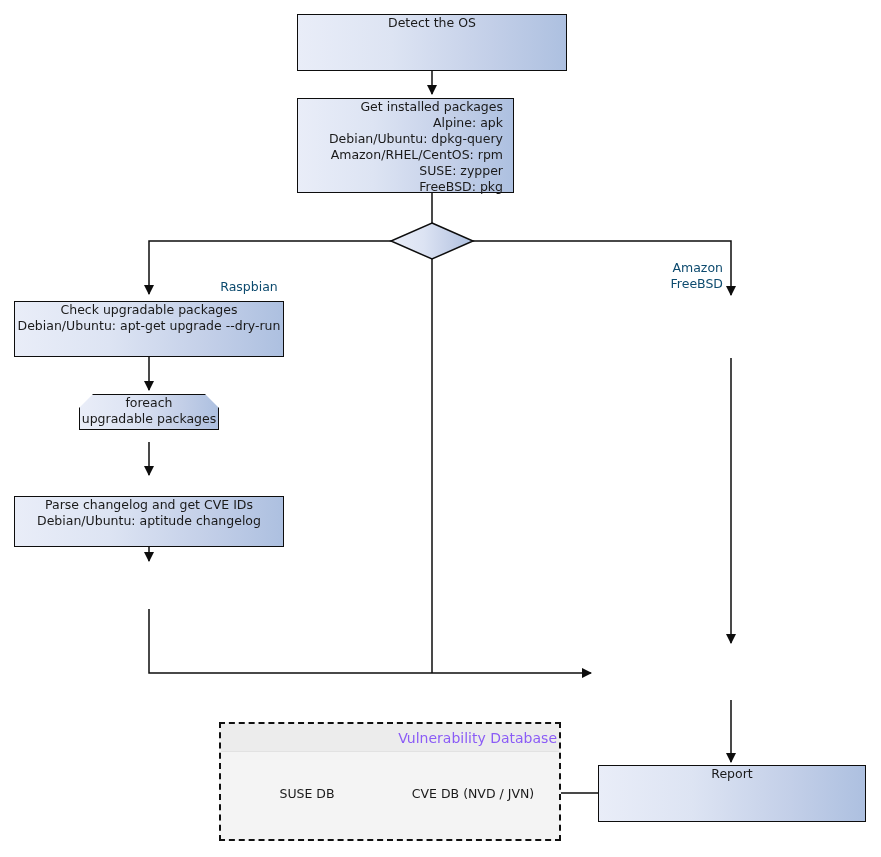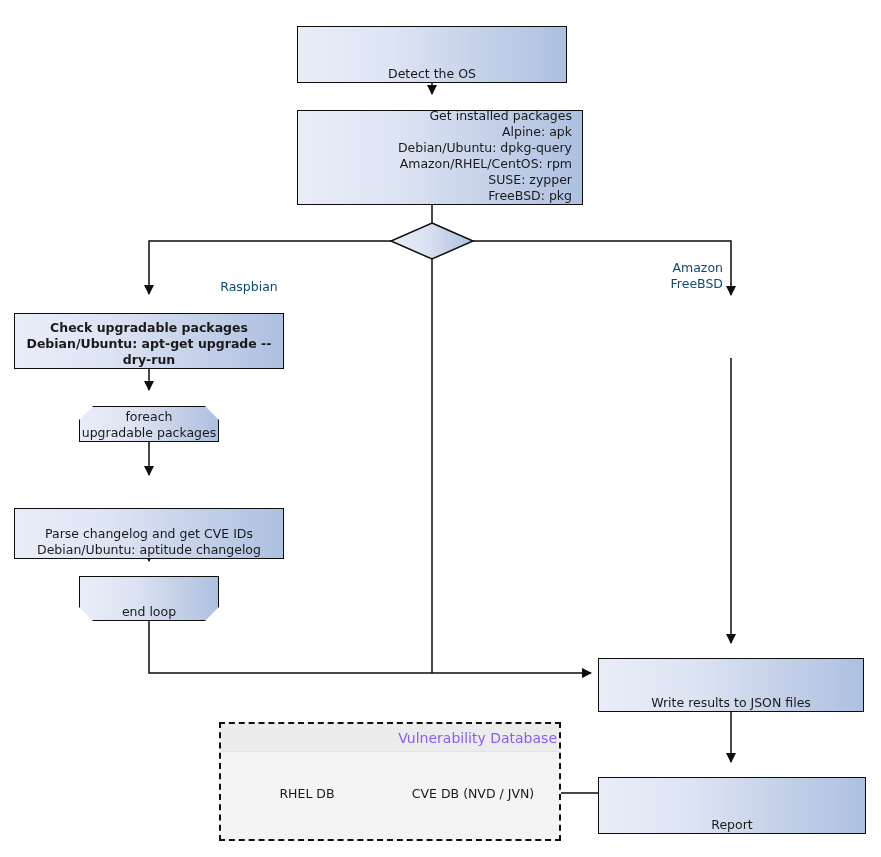--- a/index.html
+++ b/index.html
@@ -23,28 +23,27 @@
     left: 0;
     top: 0;
     width: 881px;
     height: 857px;
     pointer-events: none;
   }
   .node {
     position: absolute;
     box-sizing: border-box;
     display: flex;
-    align-items: flex-end;
+    align-items: flex-start;
     justify-content: center;
     color: #1a1a1a;
     font-size: 12.5px;
     line-height: 16px;
     text-align: center;
     white-space: pre-line;
-    margin-top: 12px;
   }
   .proc {
     border: 1.4px solid #0d0d0d;
     background: linear-gradient(to right, #e9edf8 0%, #dde4f3 35%, #c3cfe8 72%, #adc0e0 100%);
   }
   .proc-right {
     text-align: right;
     justify-content: flex-end;
     padding-right: 10px;
   }
@@ -165,52 +164,46 @@
     <g>
       <path d="M 402 772 L 402 817 A 71 13 0 0 0 544 817 L 544 772 Z" fill="url(#cylgrad)" stroke="#1a1a1a" stroke-width="1.3"></path>
       <ellipse cx="473" cy="772" rx="71" ry="13" fill="url(#cyltopgrad)" stroke="#1a1a1a" stroke-width="1.3"></ellipse>
     </g>
   </svg>
 
   <div class="node proc" style="left:297px; top:14px; width:270px; height:57px;">
     <span>Detect the OS</span>
   </div>
 
-  <div class="node proc proc-right" style="left:297px; top:98px; width:286px; height:95px;">
+  <div class="node proc proc-right" style="left:297px; top:98px; width:217px; height:95px;">
     <span>Get installed packages
 Alpine: apk
 Debian/Ubuntu: dpkg-query
 Amazon/RHEL/CentOS: rpm
 SUSE: zypper
 FreeBSD: pkg</span>
   </div>
 
-  <div class="node proc" style="left:14px; top:301px; width:270px; height:56px;font-weight:bold;">
+  <div class="node proc" style="left:14px; top:301px; width:270px; height:56px;">
     <span>Check upgradable packages
 Debian/Ubuntu: apt-get upgrade --dry-run</span>
   </div>
 
   <div class="node loop-start" style="left:79px; top:394px; width:140px; height:36px;">
     <span>foreach
 upgradable  packages</span>
   </div>
 
   <div class="node proc" style="left:14px; top:496px; width:270px; height:51px;">
     <span>Parse changelog and get  CVE IDs
 Debian/Ubuntu: aptitude changelog</span>
   </div>
 
-  <div class="node loop-end" style="left:79px; top:564px; width:140px; height:45px;">
-    <span>end loop</span>
-  </div>
-
-
-  <div class="node proc" style="left:598px; top:646px; width:266px; height:54px;">
-    <span>Write results to JSON files</span>
-  </div>
+
+
 
   <div class="node proc" style="left:598px; top:765px; width:268px; height:57px;">
     <span>Report</span>
   </div>
 
   <div class="edge-label lbl-center" style="left:159px; top:262px; width:180px;">
     <span>Raspbian</span>
   </div>
 
 
@@ -219,20 +212,20 @@
 FreeBSD</span>
   </div>
 
   <div class="group-box" style="left:219px; top:722px; width:342px; height:119px;">
     <div class="group-header">
       <span>Vulnerability Database</span>
     </div>
   </div>
 
   <div class="cyl-label" style="left:236px; top:787px; width:142px;">
-    <span>RHEL DB</span>
+    <span>SUSE DB</span>
   </div>
 
   <div class="cyl-label" style="left:402px; top:787px; width:142px;">
     <span>CVE DB (NVD / JVN)</span>
   </div>
 
 </div>
 
 </body></html>

